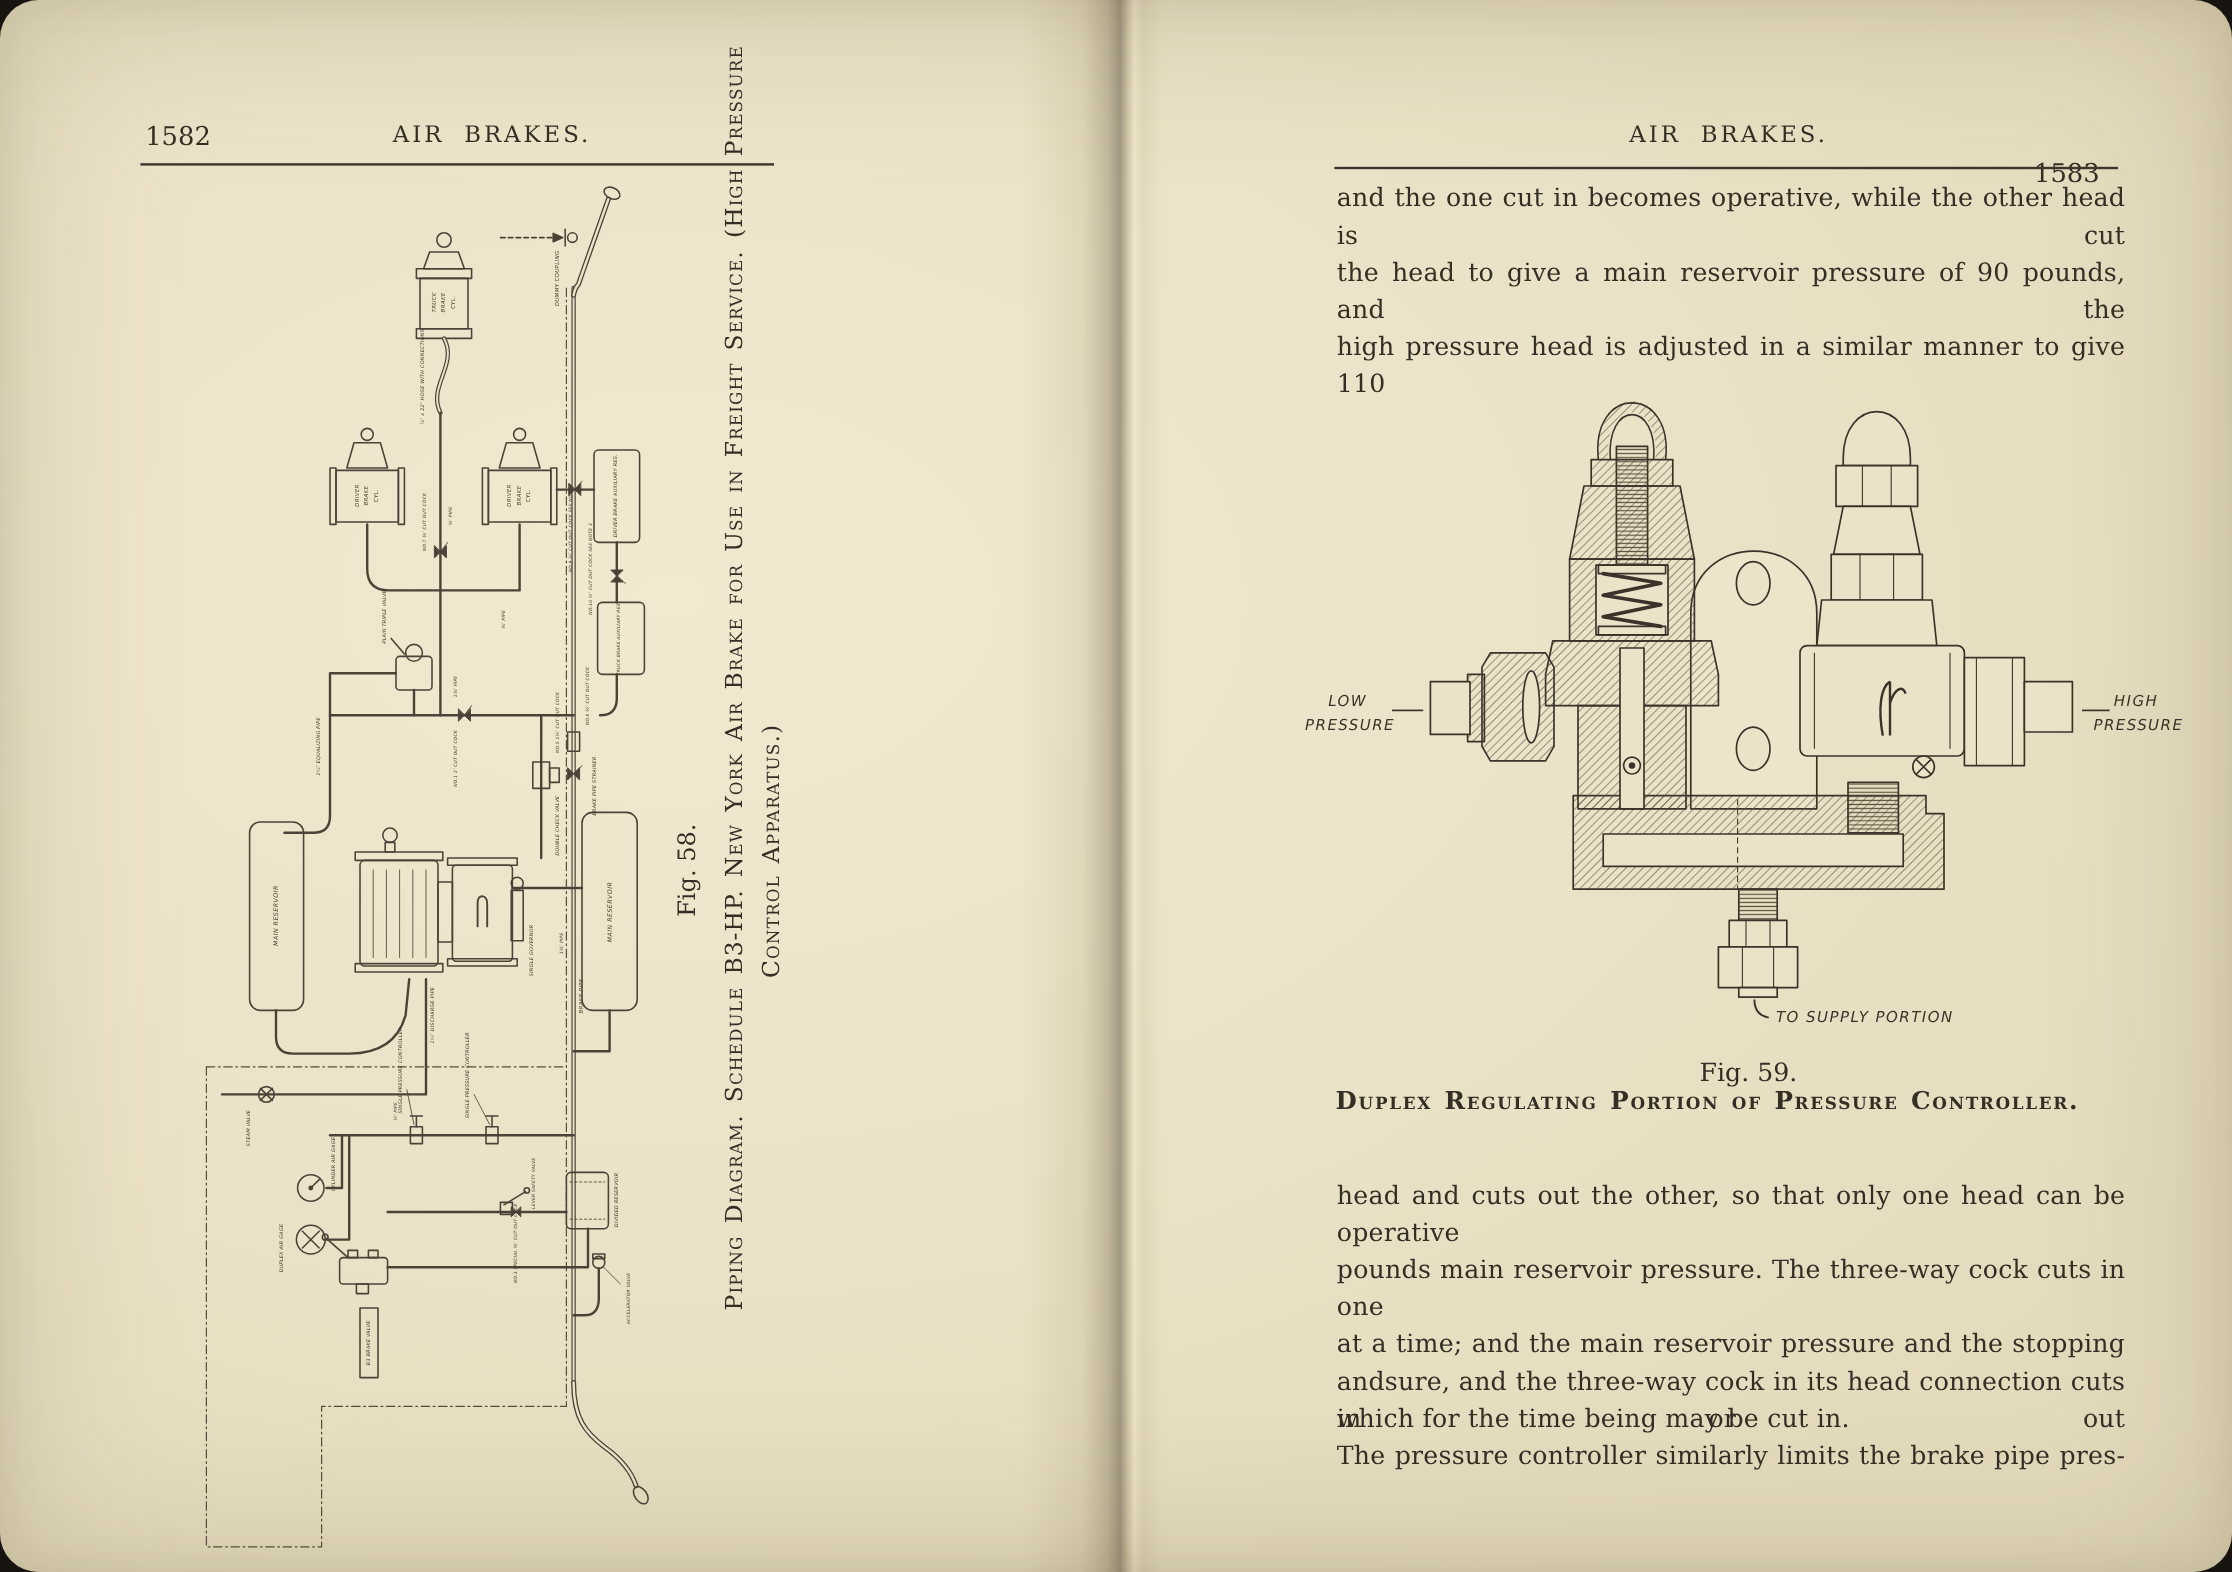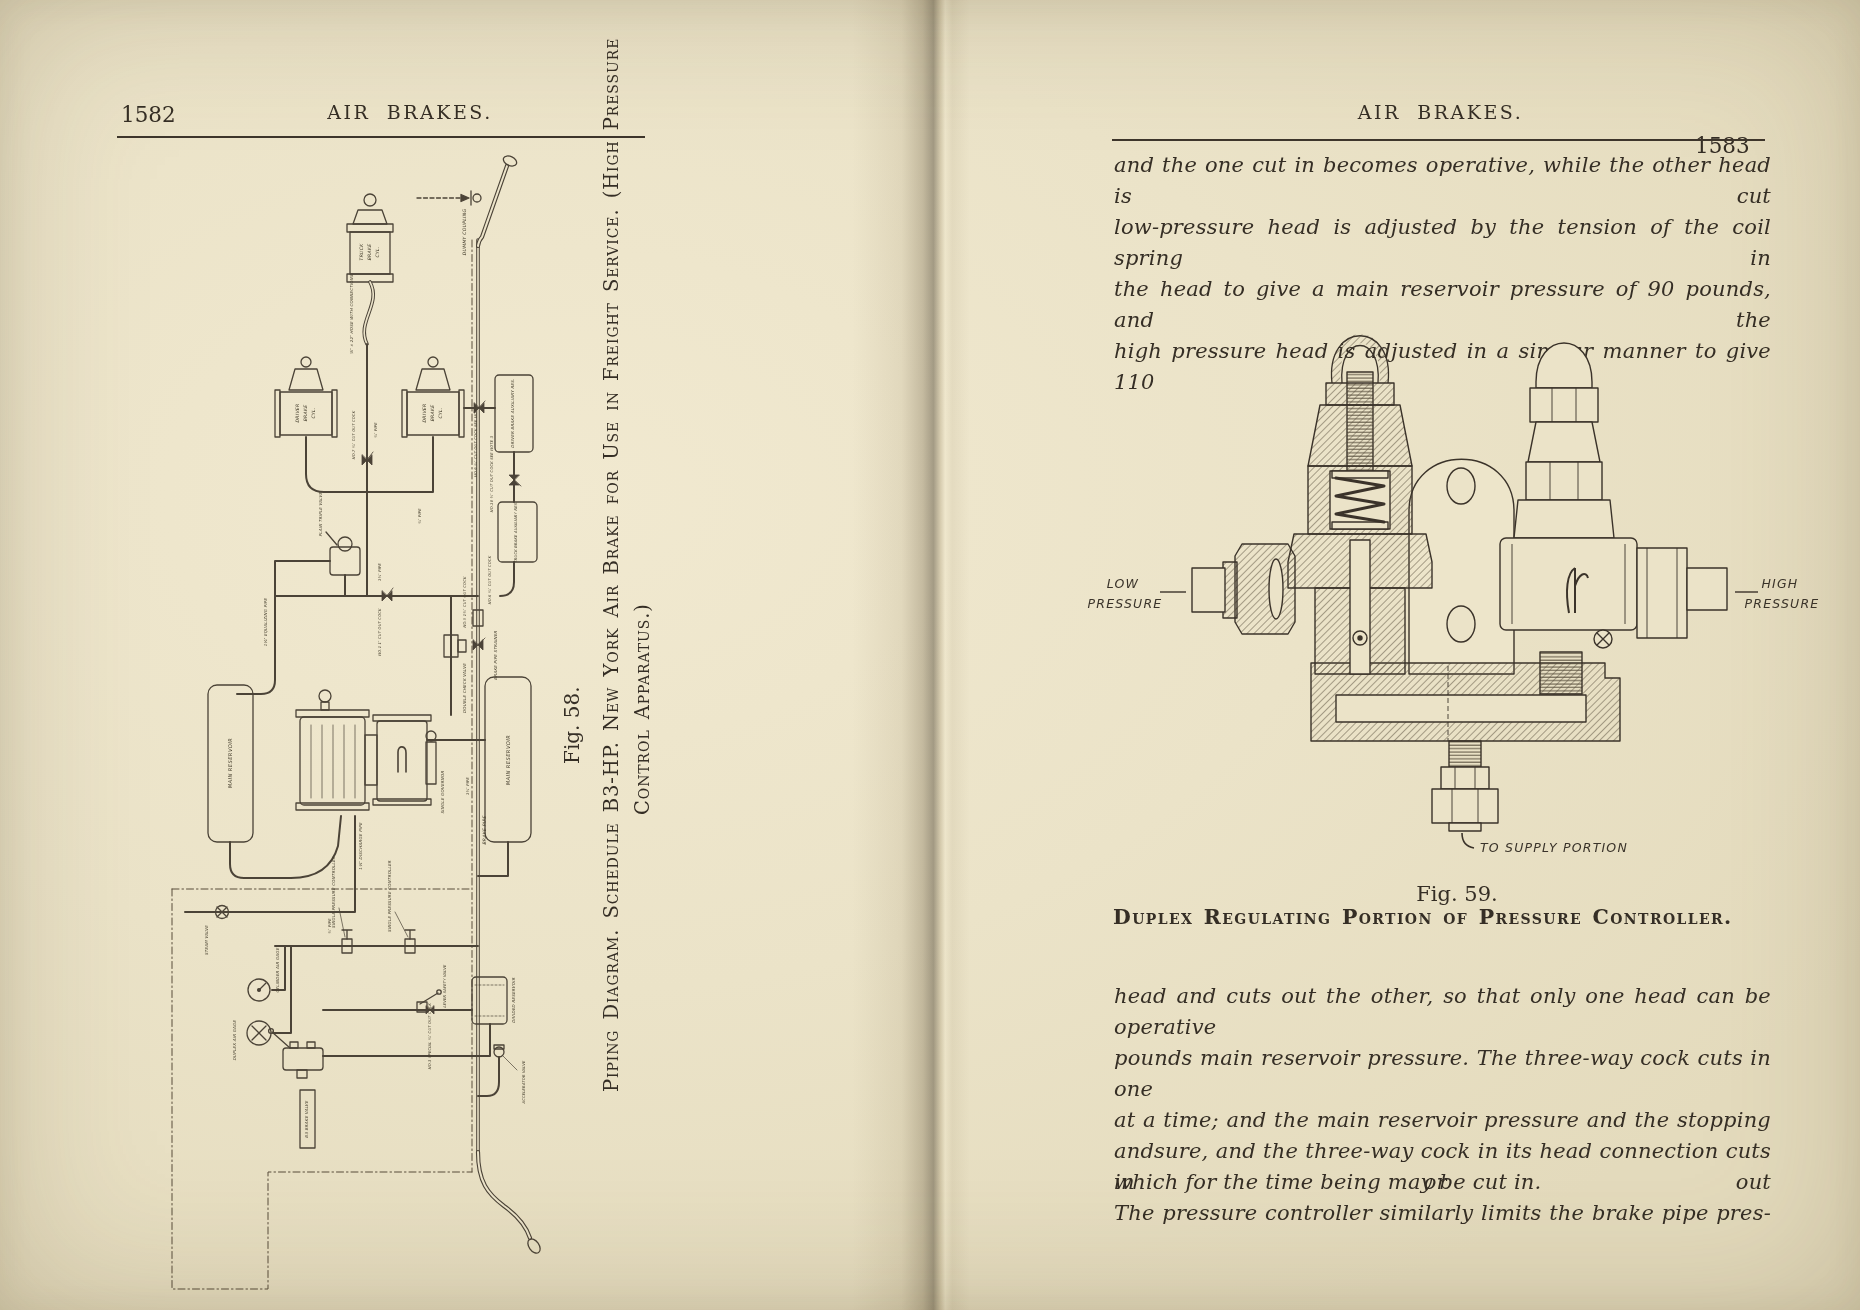--- a/index.html
+++ b/index.html
@@ -1,28 +1,28 @@
 <!DOCTYPE html>
 <html><head>
 <meta charset="utf-8">
 <style>
   html,body{margin:0;padding:0;background:#17130e;}
   .spread{position:relative;width:1860px;height:1310px;overflow:hidden;
     background:radial-gradient(ellipse 1500px 950px at 30% 38%, #f1e9d0 0%, #ebe3c8 52%, #e4dbbd 100%);
-    font-family:"DejaVu Serif",serif;}
+    font-family:"DejaVu Serif",serif;border-radius:32px;}
   .spread::after{content:"";position:absolute;inset:0;pointer-events:none;
     box-shadow:inset 0 0 150px rgba(92,74,40,.22), inset 0 0 35px rgba(92,74,40,.10);}
   .gutter{position:absolute;top:0;left:852px;width:118px;height:1310px;pointer-events:none;
     background:linear-gradient(90deg, rgba(110,90,52,0) 0%, rgba(110,90,52,.10) 42%,
       rgba(78,62,34,.26) 60%, rgba(42,32,16,.38) 69%, rgba(120,100,60,.20) 75%,
       rgba(240,232,205,.30) 79%, rgba(110,90,52,.08) 85%, rgba(110,90,52,0) 100%);}
   .folio{position:absolute;font-size:21.5px;color:#352e25;}
   .running-head{position:absolute;font-size:19px;color:#352e25;letter-spacing:2.5px;word-spacing:8px;text-align:center;}
   .head-rule{position:absolute;height:2px;background:#3e362c;}
-  .para{position:absolute;width:657px;font-style:italic;}
+  .para{position:absolute;width:657px;}
   .line{font-size:21px;line-height:31px;color:#352e25;text-align:justify;text-align-last:justify;letter-spacing:.2px;}
   .endshort .line.last{text-align-last:left;}
   .indent-first .line:first-child{text-indent:40px;}
   .rotcap{position:absolute;transform:rotate(-90deg);transform-origin:0 0;white-space:nowrap;color:#352e25;}
   .cap-sc{font-variant:small-caps;letter-spacing:.9px;word-spacing:3px;font-size:19.5px;}
   .figlabel58{font-size:20px;}
   .fig-label-center{position:absolute;text-align:center;font-size:21px;color:#352e25;margin-top:12px;}
   .fig-caption-center{position:absolute;text-align:left;font-size:20.5px;color:#352e25;
     font-variant:small-caps;letter-spacing:1.4px;word-spacing:2px;font-weight:bold;}
   svg{position:absolute;overflow:visible;}
@@ -270,21 +270,20 @@
   <div class="rotcap cap-sc" style="left:631px;top:815px;">Control Apparatus.)</div>
 
   <div class="gutter"></div>
 
   <div class="running-head" style="left:1113px;top:101px;width:655px;">AIR BRAKES.</div>
   <div class="folio" style="left:1695px;top:102px;width:70px;text-align:left;margin-top:31px;">1583</div>
   <div class="head-rule" style="left:1112px;top:139px;width:653px;"></div>
 
   <div class="para" style="left:1114px;top:150px;">
       <div class="line">and the one cut in becomes operative, while the other head is cut</div>
-      <div class="line">low-pressure head is adjusted by the tension of the coil spring in</div>
       <div class="line">the head to give a main reservoir pressure of 90 pounds, and the</div>
       <div class="line last">high pressure head is adjusted in a similar manner to give 110</div>
     </div>
 
   <svg class="fig59" style="left:1080px;top:326px;" width="740" height="548" viewBox="0 0 740 548">
     <defs>
       <pattern id="h2" width="5" height="5" patternUnits="userSpaceOnUse" patternTransform="rotate(45)">
         <line x1="0" y1="0" x2="0" y2="5" stroke="#5c5240" stroke-width="1"></line>
       </pattern>
       <pattern id="t2" width="6" height="3.4" patternUnits="userSpaceOnUse">

